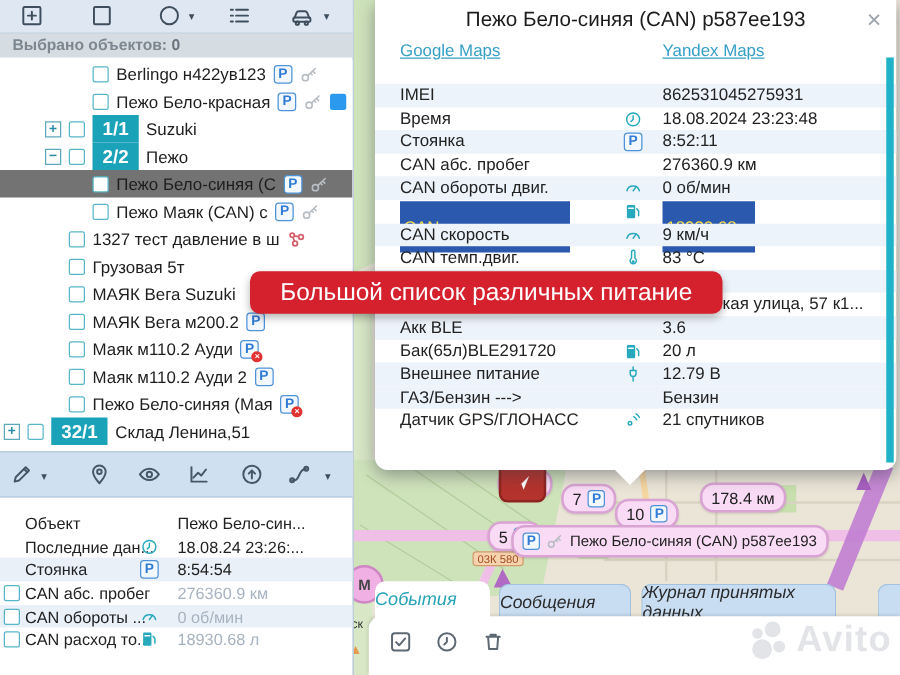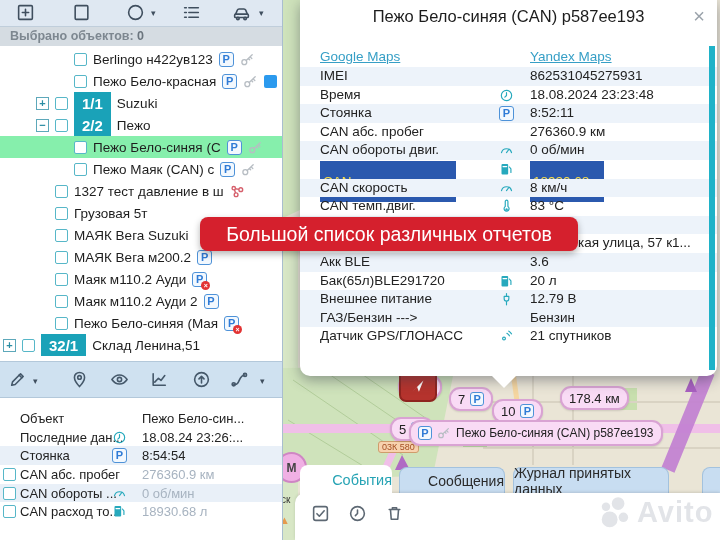--- a/index.html
+++ b/index.html
@@ -45,21 +45,21 @@
   .top-toolbar .tbi{position:absolute;top:3px;}
   .ti0{left:16px}.ti1{left:72px}.ti2{left:126px}.ti3{left:182px}.ti4{left:232px}
   .chev{position:absolute;top:8px;font-size:9px;color:#3f4e5e;}
   .tc0{left:151px}.tc1{left:259px}
   .sel-bar{position:absolute;left:0;top:27px;right:0;height:19px;background:#d5dce2;
     color:#7d8790;font-weight:bold;font-size:12.5px;padding:2px 0 0 10px;box-sizing:border-box;}
 
   .tree{position:absolute;left:0;top:48px;right:0;height:313px;background:#fff;overflow:hidden;}
   .tree-row{height:22px;display:flex;align-items:center;gap:6px;font-size:13.5px;color:#1e1e1e;
     white-space:nowrap;overflow:hidden;}
-  .tree-row.hl{background:#86efac;}
+  .tree-row.hl{background:#737373;}
   .ind-deep{padding-left:74px}.ind-group{padding-left:36px}.ind-unit{padding-left:55px}.ind-root{padding-left:3px}
   .cb{width:13px;height:13px;border:1.5px solid #57b7c8;border-radius:2px;background:#fff;flex:none;box-sizing:border-box;}
   .expand{width:13px;height:13px;border:1px solid #5da8ba;color:#2c8ea4;font-size:11px;line-height:10px;
     text-align:center;background:#fff;flex:none;font-weight:bold;box-sizing:border-box;}
   .badge{background:#1aa2b8;color:#fff;font-size:15px;font-weight:bold;padding:19px 8px;
     border-radius:9px;flex:none;}
   .bluesq{width:13px;height:13px;background:#2b9aee;border-radius:2px;flex:none;}
   .keyicon,.sensicon{flex:none;display:inline-flex;}
 
   .tools-bar{position:absolute;left:0;top:361px;right:0;height:37px;background:#cfe1f0;
@@ -77,43 +77,43 @@
   .drow .dval{position:absolute;left:142px;top:2px;white-space:nowrap;}
   .drow .dim{color:#a7b3c0;}
 
   
   .popup{position:absolute;left:300px;top:0;width:417px;height:376px;background:#fff;
     border-radius:0 0 10px 10px;box-shadow:0 4px 14px rgba(50,55,70,.45);z-index:30;}
   .tail{position:absolute;left:191px;bottom:-12px;width:0;height:0;
     border:13px solid transparent;border-top:13px solid #fff;border-bottom:0;}
   .ptitle{position:absolute;left:0;right:0;top:7px;text-align:center;font-size:16.5px;color:#1c1c1c;}
   .pclose{position:absolute;right:12px;top:5px;font-size:20px;color:#9aa2aa;cursor:default;}
-  .plinks{position:absolute;top:49px;left:0;right:0;height:18px;font-size:13.5px;padding-left:16px;}
+  .plinks{position:absolute;top:33px;left:0;right:0;height:18px;font-size:13.5px;padding-left:16px;}
   .plinks a{color:#369fc6;text-decoration:underline;}
   .lk1{position:absolute;left:20px}.lk2{position:absolute;left:230px}
   .prows{position:absolute;left:0;top:67px;right:0;}
   .prow{position:relative;height:18.6px;font-size:13.5px;color:#222;}
   .prow.striped{background:#edf3fa;}
   .prow .plabel{position:absolute;left:20px;top:1px;white-space:nowrap;}
   .prow .picon{position:absolute;left:199px;top:2px;}
   .prow .pval{position:absolute;left:230px;top:1px;white-space:nowrap;}
   .prow.addr .pval{left:278px;}
   .sel{background:#2b59ae;color:#fde047;padding:13px 3px;}
   .pscroll{position:absolute;right:2px;top:46px;width:6px;height:324px;background:#1fb2c8;z-index:31;}
 
   
   .banner{position:absolute;left:200px;top:217px;width:378px;height:34px;background:#d5202d;
     border-radius:8px;color:#fff;font-size:19.5px;display:flex;align-items:center;justify-content:center;
     z-index:50;box-shadow:0 3px 7px rgba(0,0,0,.3);white-space:nowrap;}
 
   
   .bottom{position:absolute;left:295px;top:465px;width:425px;height:75px;z-index:20;}
   .tab{position:absolute;top:2px;height:27px;border-radius:8px 8px 0 0;background:#c8ddf1;
-    border:1px solid #a3c2de;border-bottom:none;display:flex;align-items:center;justify-content:flex-end;
-    font-size:14px;color:#2a2a2a;box-sizing:border-box;z-index:1;}
+    border:1px solid #a3c2de;border-bottom:none;display:flex;align-items:center;justify-content:flex-start;
+    font-size:14px;color:#2a2a2a;box-sizing:border-box;z-index:1;font-style:italic;}
   .tab.active{top:0;height:30px;background:#fff;color:#26a3b4;border:none;z-index:3;font-size:14.5px;}
   .tabp0{left:5px;width:92px}.tabp1{left:104px;width:106px}.tabp2{left:218px;width:156px}
   .tab4{left:407px;width:30px}
   .bbody{position:absolute;left:0;top:28px;right:0;bottom:0;background:#fff;
     border-radius:10px 0 0 0;z-index:2;box-shadow:0 -1px 3px rgba(0,0,0,.12);}
   .bicons{display:flex;gap:18px;padding:11px 0 0 16px;color:#5d6873;}
 
   .avito{position:absolute;left:597px;top:493px;z-index:25;display:flex;align-items:center;gap:2px;}
   .avito-text{font-weight:bold;font-size:29px;color:#e2e4e8;letter-spacing:1px;}
 </style>
@@ -456,21 +456,21 @@
           <span class="pval sel">18930.68 л</span>
         </div>
         <div class="prow striped">
           <span class="plabel">CAN скорость</span>
           <span class="picon" style="display: inline-flex; position: absolute;">
             <svg width="15" height="15" viewBox="0 0 18 18" fill="none" stroke="#27a9bd" stroke-width="1.4" stroke-linecap="round" stroke-linejoin="round">
               <path d="M3 11.5a6.2 6.2 0 0 1 12 0"></path>
               <path d="M9 11.5 12 7.5"></path>
             </svg>
           </span>
-          <span class="pval">8 км/ч</span>
+          <span class="pval">9 км/ч</span>
         </div>
         <div class="prow">
           <span class="plabel">CAN темп.двиг.</span>
           <span class="picon" style="display: inline-flex; position: absolute;">
             <svg width="15" height="15" viewBox="0 0 18 18" fill="none" stroke="#27a9bd" stroke-width="1.4" stroke-linecap="round" stroke-linejoin="round">
               <path d="M7.5 3a1.6 1.6 0 0 1 3.2 0v6a3 3 0 1 1-3.2 0z"></path>
               <circle cx="9.1" cy="12.5" r="1.4" fill="#27a9bd" stroke="none"></circle>
             </svg>
           </span>
           <span class="pval">83 °C</span>
@@ -518,21 +518,21 @@
               <circle cx="6" cy="11.5" r="1.7"></circle>
               <path d="M9.5 5.2a7 7 0 0 1 3 3M11.8 2.6a10 10 0 0 1 3.2 3.2"></path>
             </svg>
           </span>
           <span class="pval">21 спутников</span>
         </div>
       </div>
     <div class="pscroll"></div>
   </div>
 
-  <div class="banner">Большой список различных отчетов</div>
+  <div class="banner">Большой список различных питание</div>
 
   <div class="bottom">
     <div class="tab active tabp0">
         <span>События</span>
       </div>
     <div class="tab tabp1">
         <span>Сообщения</span>
       </div>
     <div class="tab tabp2">
         <span>Журнал принятых данных</span>

